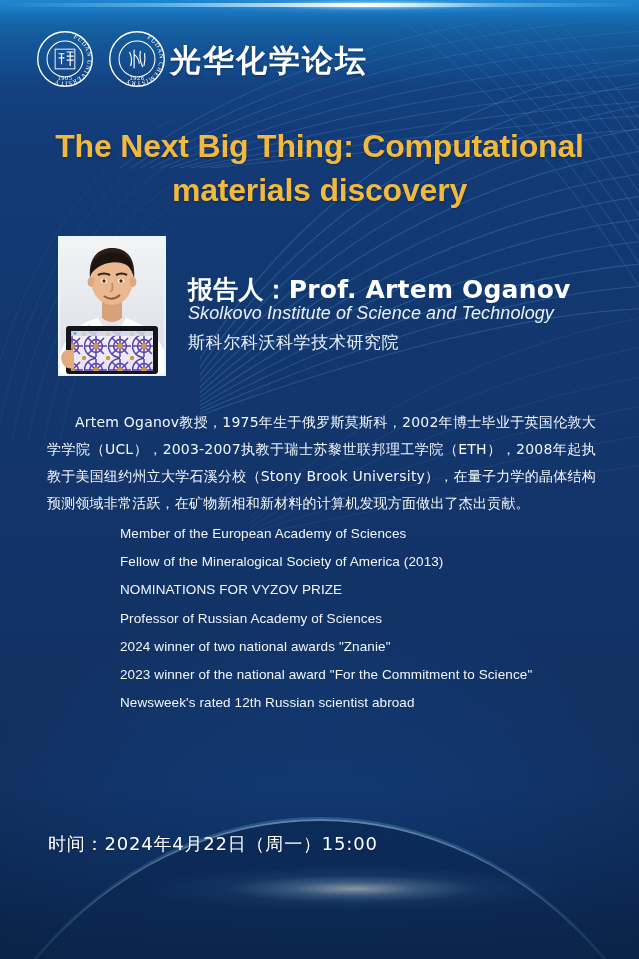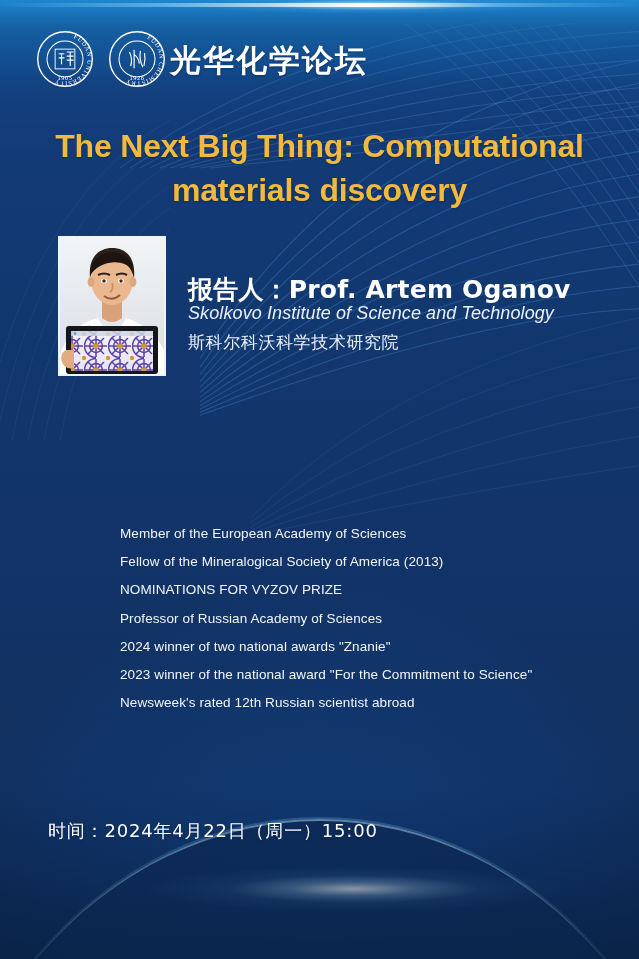--- a/index.html
+++ b/index.html
@@ -150,20 +150,21 @@
     white-space:nowrap; letter-spacing:0.1px;margin-left:44px;
   }
 
   
   .logistics { position:absolute; left:48px; top:813px; }
   .logistics div {
     font-size:18px; line-height:36px; color:#ffffff;
     letter-spacing:0.8px;
     font-family:"DejaVu Sans","Liberation Sans",sans-serif;
     text-shadow:0 1px 2px rgba(4,24,58,0.4);
+    margin-top:13px;
   }
 </style>
 </head>
 <body>
 
 <div id="poster">
 
   <div class="bottom-earth"></div>
   <div class="bottom-arc"></div>
   <div class="bottom-flare"></div>
@@ -327,20 +328,21 @@
       <circle cx="15" cy="95.5" r="1.4" fill="#5aa0d8"></circle>
 
       <path d="M6,112 q-7,4 -4,12 q3,8 12,6 L14,112 Z" fill="#e3ab80"></path>
     </svg>
   </div>
 
   <div class="speaker-name">报告人：Prof. Artem Oganov</div>
   <div class="speaker-affil-en">Skolkovo Institute of Science and Technology</div>
   <div class="speaker-affil-cn">斯科尔科沃科学技术研究院</div>
 
+  <p class="bio">Artem Oganov教授，1975年生于俄罗斯莫斯科，2002年博士毕业于英国伦敦大学学院（UCL），2003-2007执教于瑞士苏黎世联邦理工学院（ETH），2008年起执教于美国纽约州立大学石溪分校（Stony Brook University），在量子力学的晶体结构预测领域非常活跃，在矿物新相和新材料的计算机发现方面做出了杰出贡献。</p>
 
   <ul class="awards">
     <li>Member of the European Academy of Sciences</li>
     <li>Fellow of the Mineralogical Society of America (2013)</li>
     <li>NOMINATIONS FOR VYZOV PRIZE</li>
     <li>Professor of Russian Academy of Sciences</li>
     <li>2024 winner of two national awards "Znanie"</li>
     <li>2023 winner of the national award "For the Commitment to Science"</li>
     <li>Newsweek's rated 12th Russian scientist abroad</li>
   </ul>

